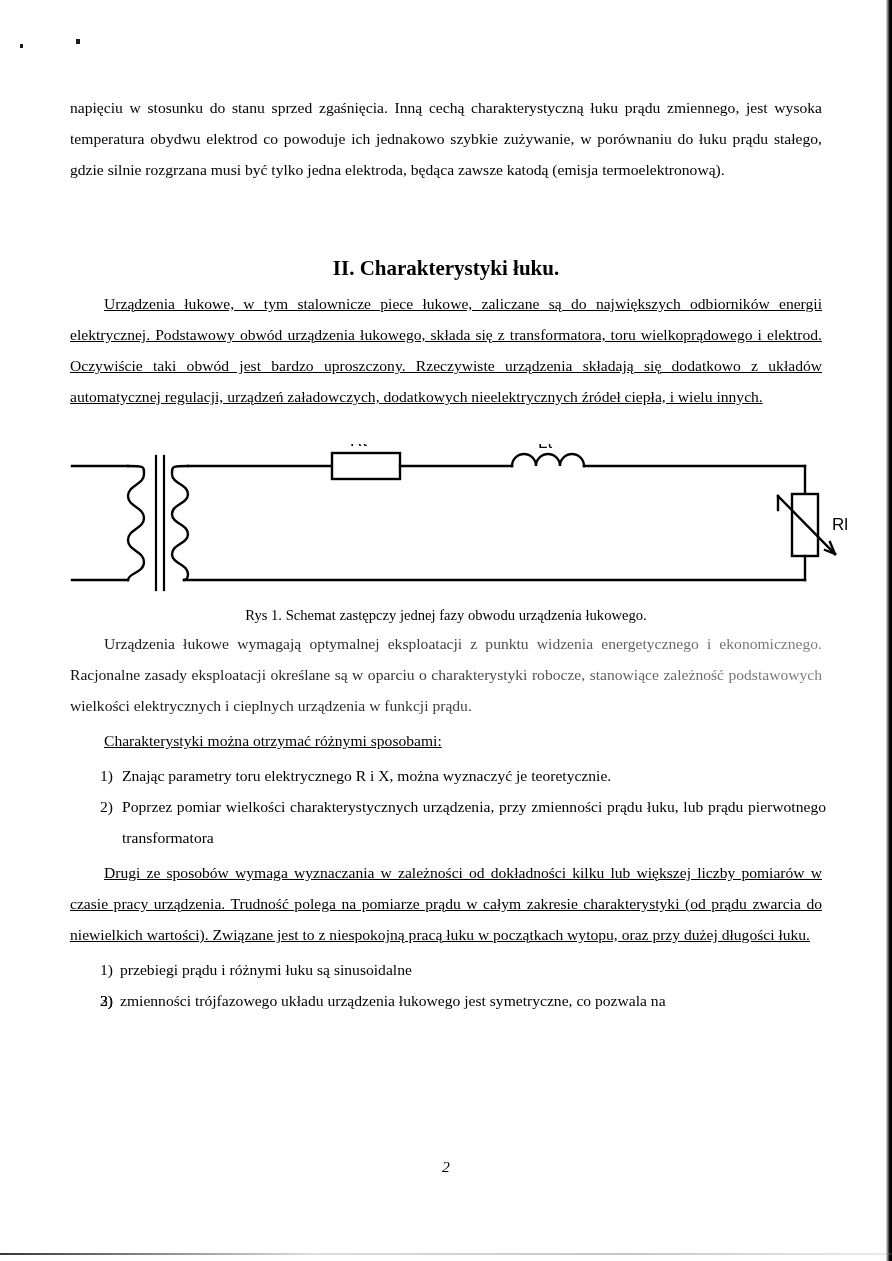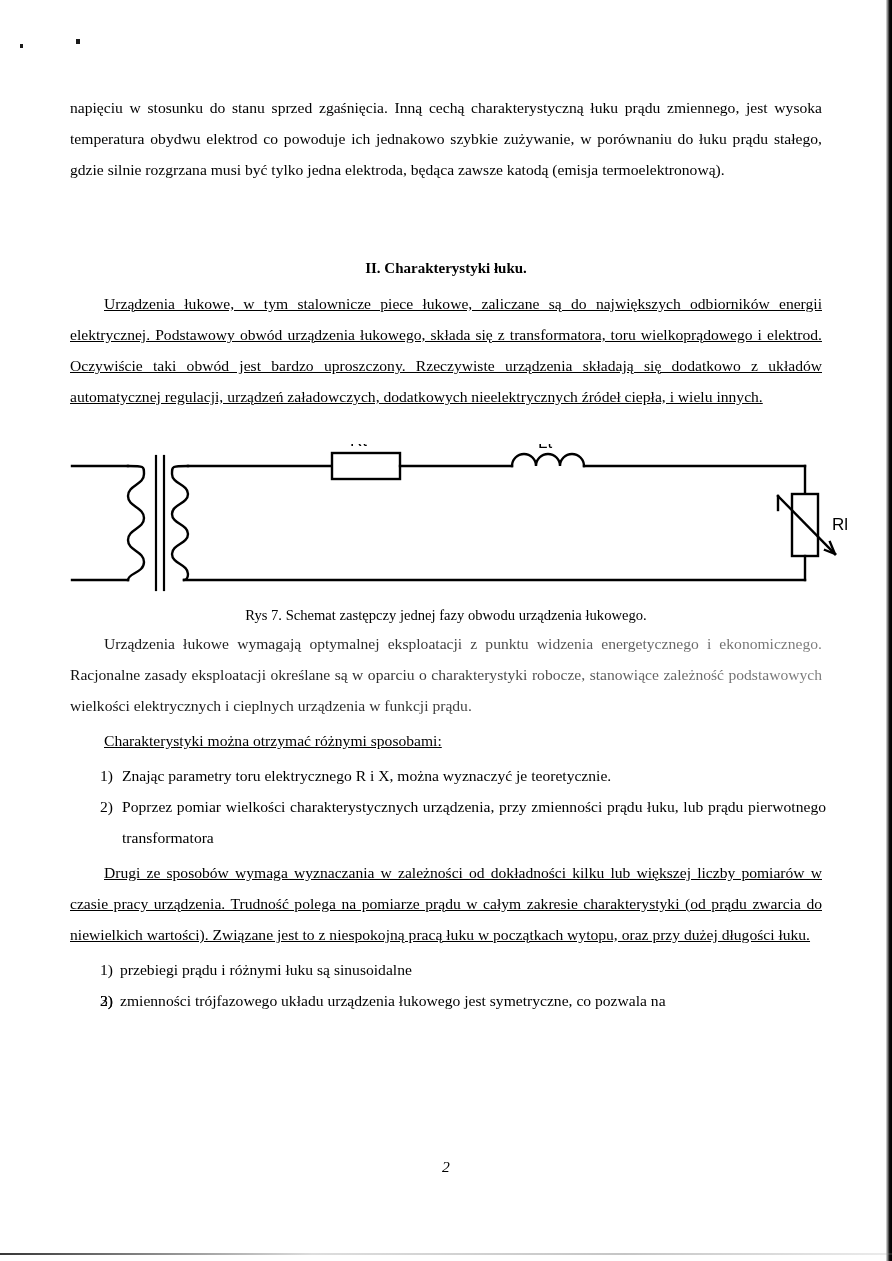--- a/index.html
+++ b/index.html
@@ -56,21 +56,21 @@
     margin: 4px;
     font-size: 15.6px;
     line-height: 31px;
     text-align: justify;
     text-justify: inter-word;
   }
   p.indent { text-indent: 34px; text-decoration: underline; }
 
   h2.section-heading {
     margin: 0;
-    font-size: 15px;
+    font-size: 21px;
     font-weight: bold;
     text-align: center;
     line-height: 31px;
   }
 
   ol.num-list {
     margin: 0;
     padding: 0;
     list-style: none;
   }
@@ -238,18 +238,18 @@
         <line x1="124" y1="136" x2="745" y2="136"></line>
       </g>
 
       <text class="fig-label" x="290" y="-2" dy="0" style="font-size:17px" transform="translate(0,4)">Rt</text>
       <text class="fig-label" x="478" y="4">Lt</text>
       <text class="fig-label" x="772" y="86">Rl</text>
     </svg>
   </div>
 
   <div style="position:absolute; left:66px; top:602px; width:760px;">
-    <p class="caption">Rys 7. Schemat zastępczy jednej fazy obwodu urządzenia łukowego.</p>
+    <p class="caption">Rys 1. Schemat zastępczy jednej fazy obwodu urządzenia łukowego.</p>
   </div>
 
   <div class="page-number">2</div>
 
 </div>
 
 </body></html>

